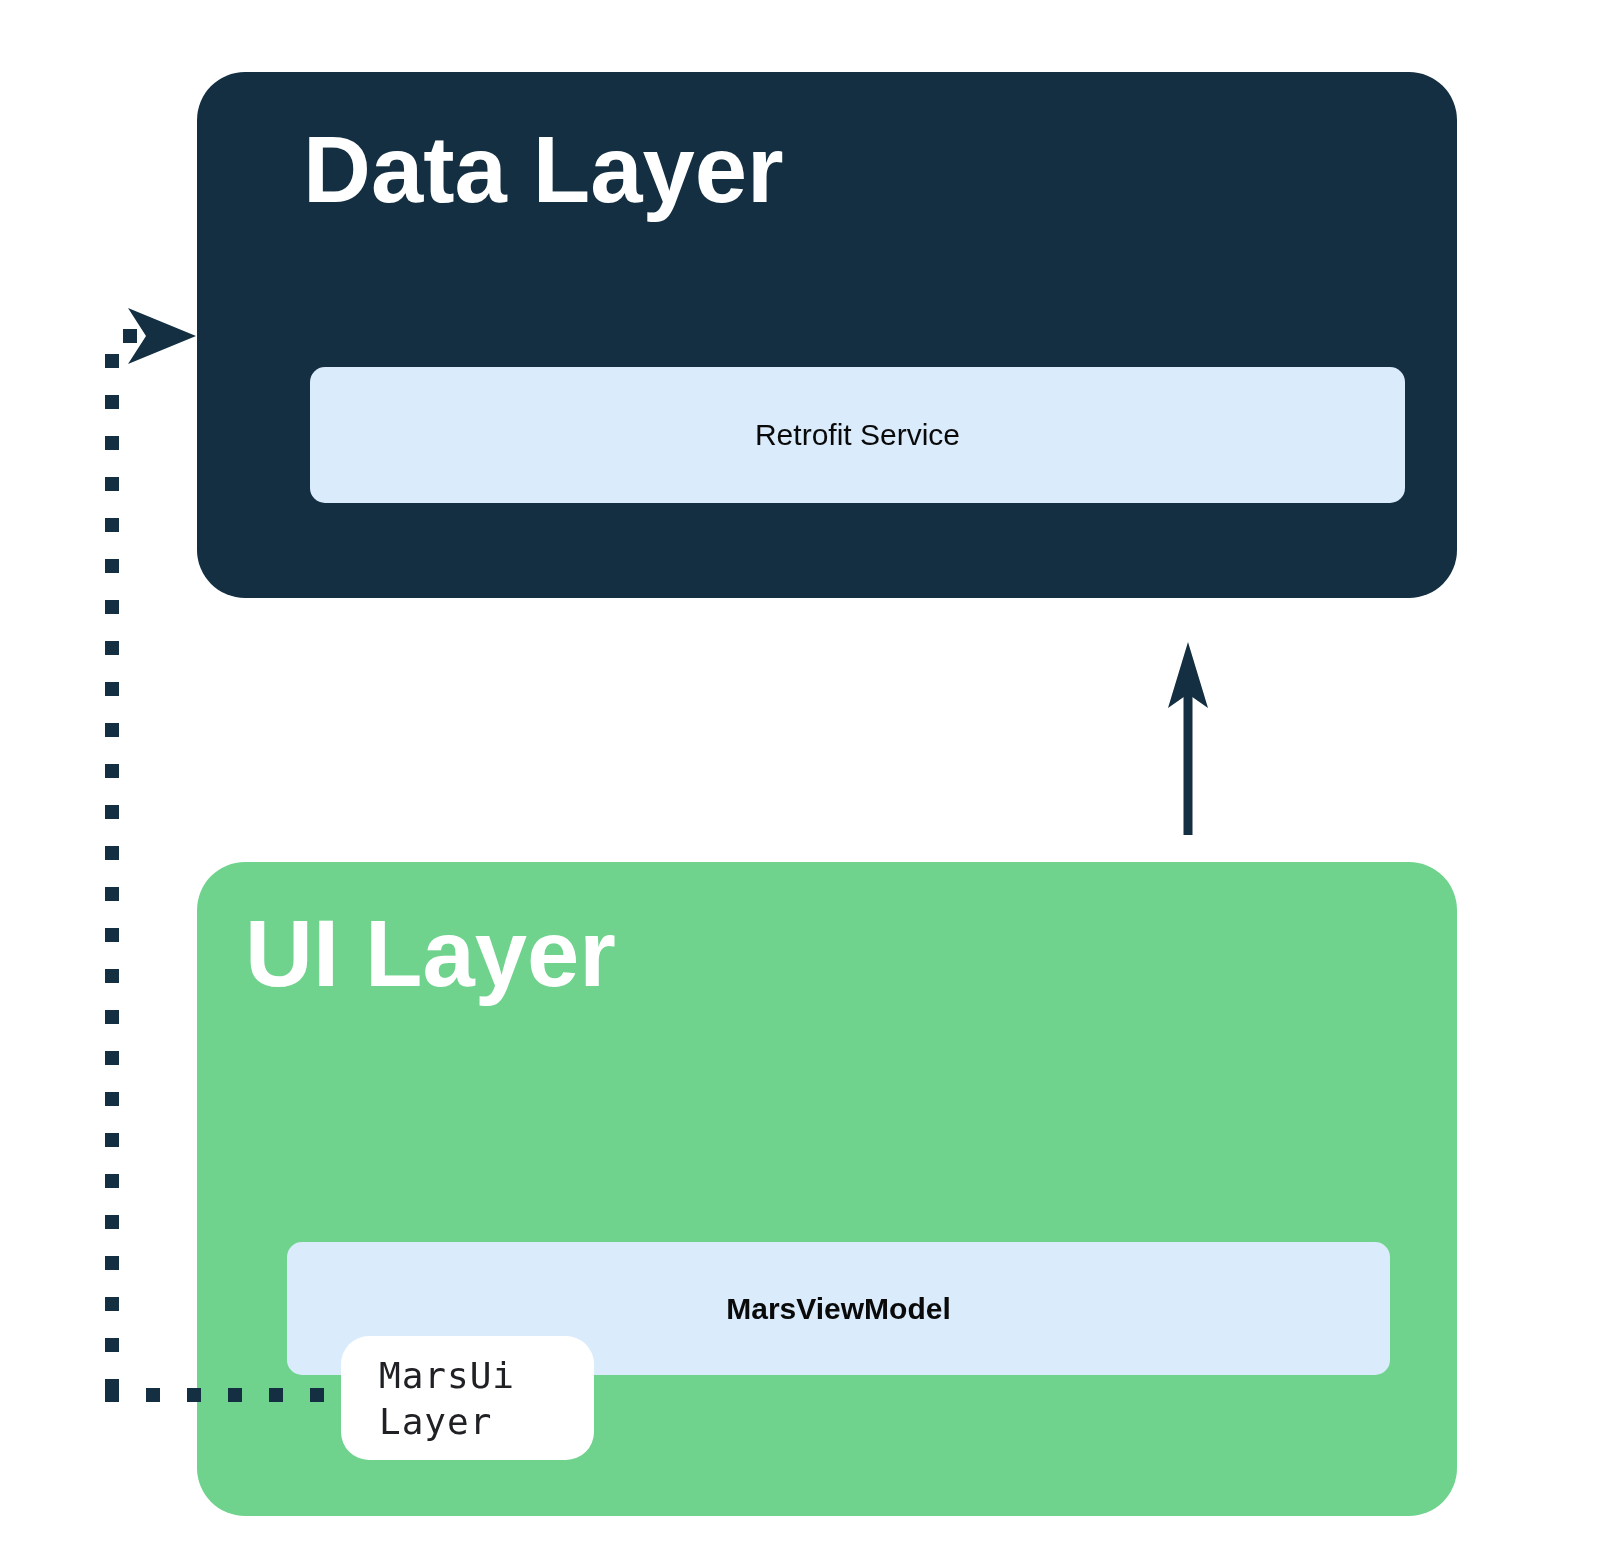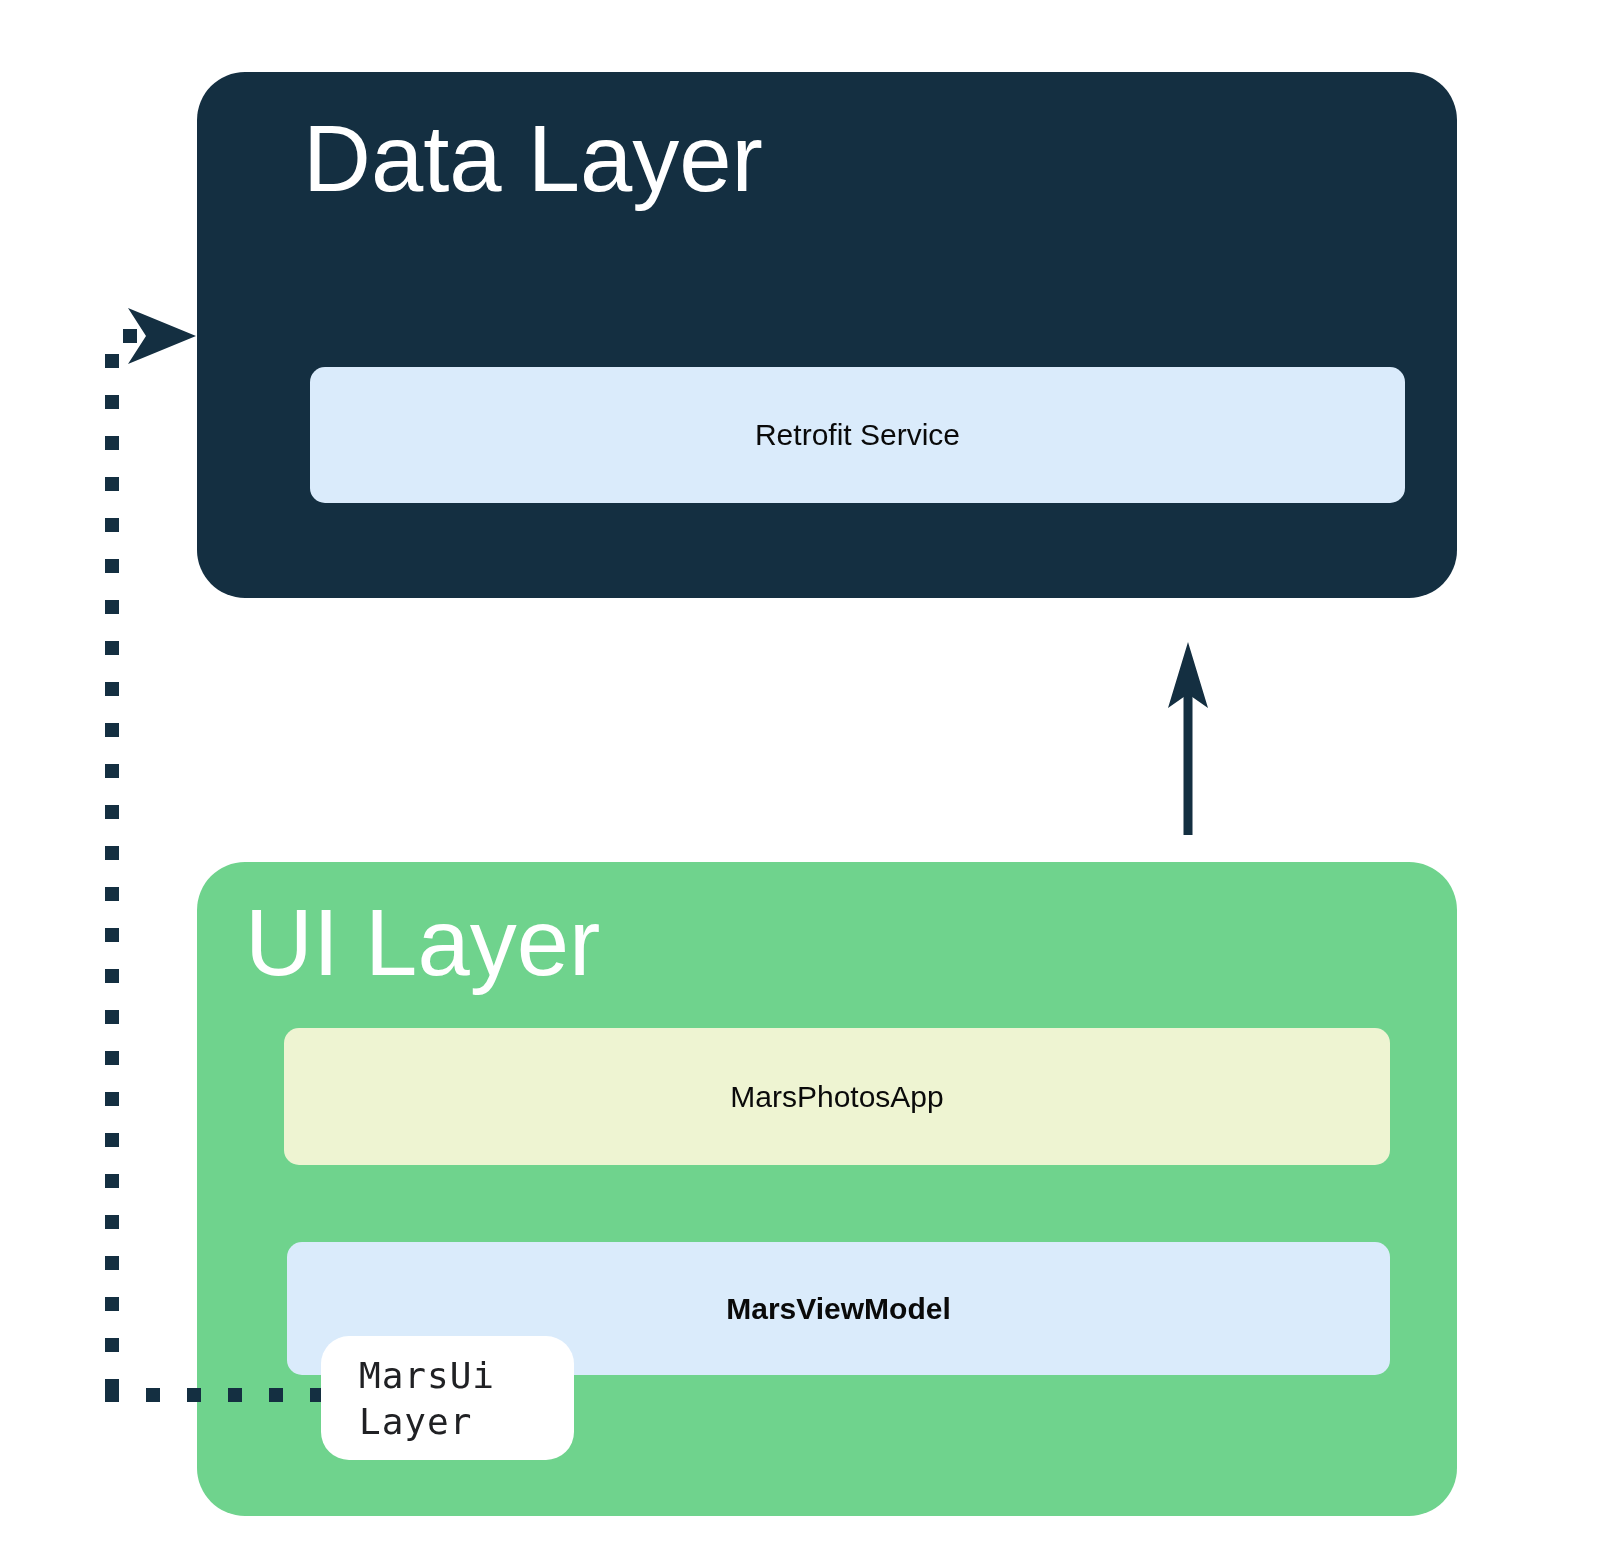--- a/index.html
+++ b/index.html
@@ -31,22 +31,23 @@
   .ui-layer {
     top: 862px;
     height: 654px;
     background: var(--green, #6FD38D);
   }
   .layer-title {
     position: absolute;
     color: #ffffff;
     font-size: 94px;
     line-height: 94px;
-    font-weight: 400;
+    font-weight: 700;
     white-space: nowrap;
+    margin-top: 11px;
   }
   .data-layer .layer-title { left: 106px; top: 40px; }
   .ui-layer  .layer-title { left: 48px;  top: 34px; }
 
   
   .component-box {
     position: absolute;
     border-radius: 15px;
     display: flex;
     align-items: center;
@@ -67,21 +68,21 @@
   .viewmodel-box {
     left: 90px; top: 380px;
     width: 1103px; height: 133px;
     background: var(--light_blue, #DAEBFB);
     font-weight: bold;
   }
 
   
   .state-badge {
     position: absolute;
-    left: 124px; top: 474px;
+    left: 144px; top: 474px;
     width: 253px; height: 124px;
     background: var(--white, #ffffff);
     border-radius: 28px;
     z-index: 10;
     box-sizing: border-box;
     padding: 17px 0 0 38px;
     font-family: "DejaVu Sans Mono", monospace;
     font-size: 36px;
     line-height: 46px;
     letter-spacing: 1px;
@@ -142,23 +143,20 @@
     </div>
   </div>
 
   <svg class="up-arrow" viewBox="0 0 56 200" aria-hidden="true">
     <polygon points="28,4 48,70 28,56 8,70" fill="#142F41"></polygon>
     <rect x="23.5" y="52" width="9" height="145" fill="#142F41"></rect>
   </svg>
 
   <div class="layer-box ui-layer">
     <div class="layer-title">UI Layer</div>
-    <div class="component-box app-box">
-      <span>MarsPhotosApp</span>
-    </div>
     <div class="component-box viewmodel-box">
       <span>MarsViewModel</span>
     </div>
     <div class="state-badge">
       <div>MarsUi</div>
       <div>Layer</div>
     </div>
   </div>
 
   <div class="dots-h"></div>

